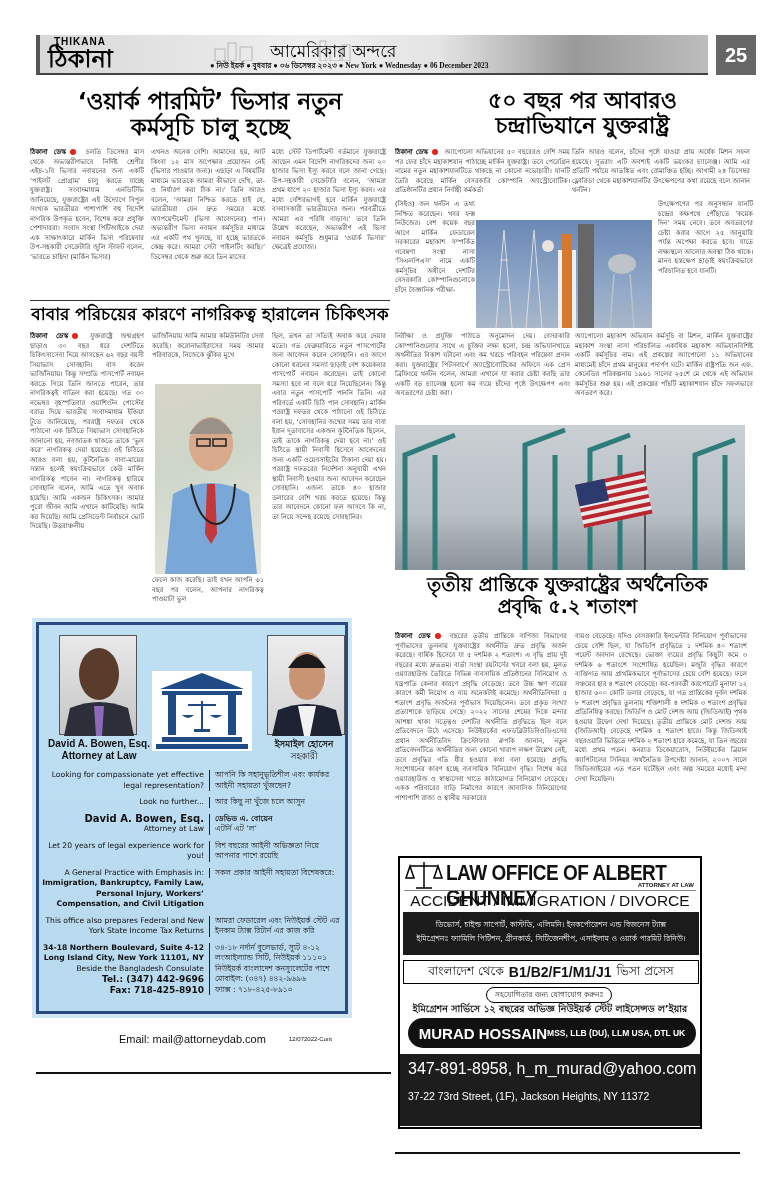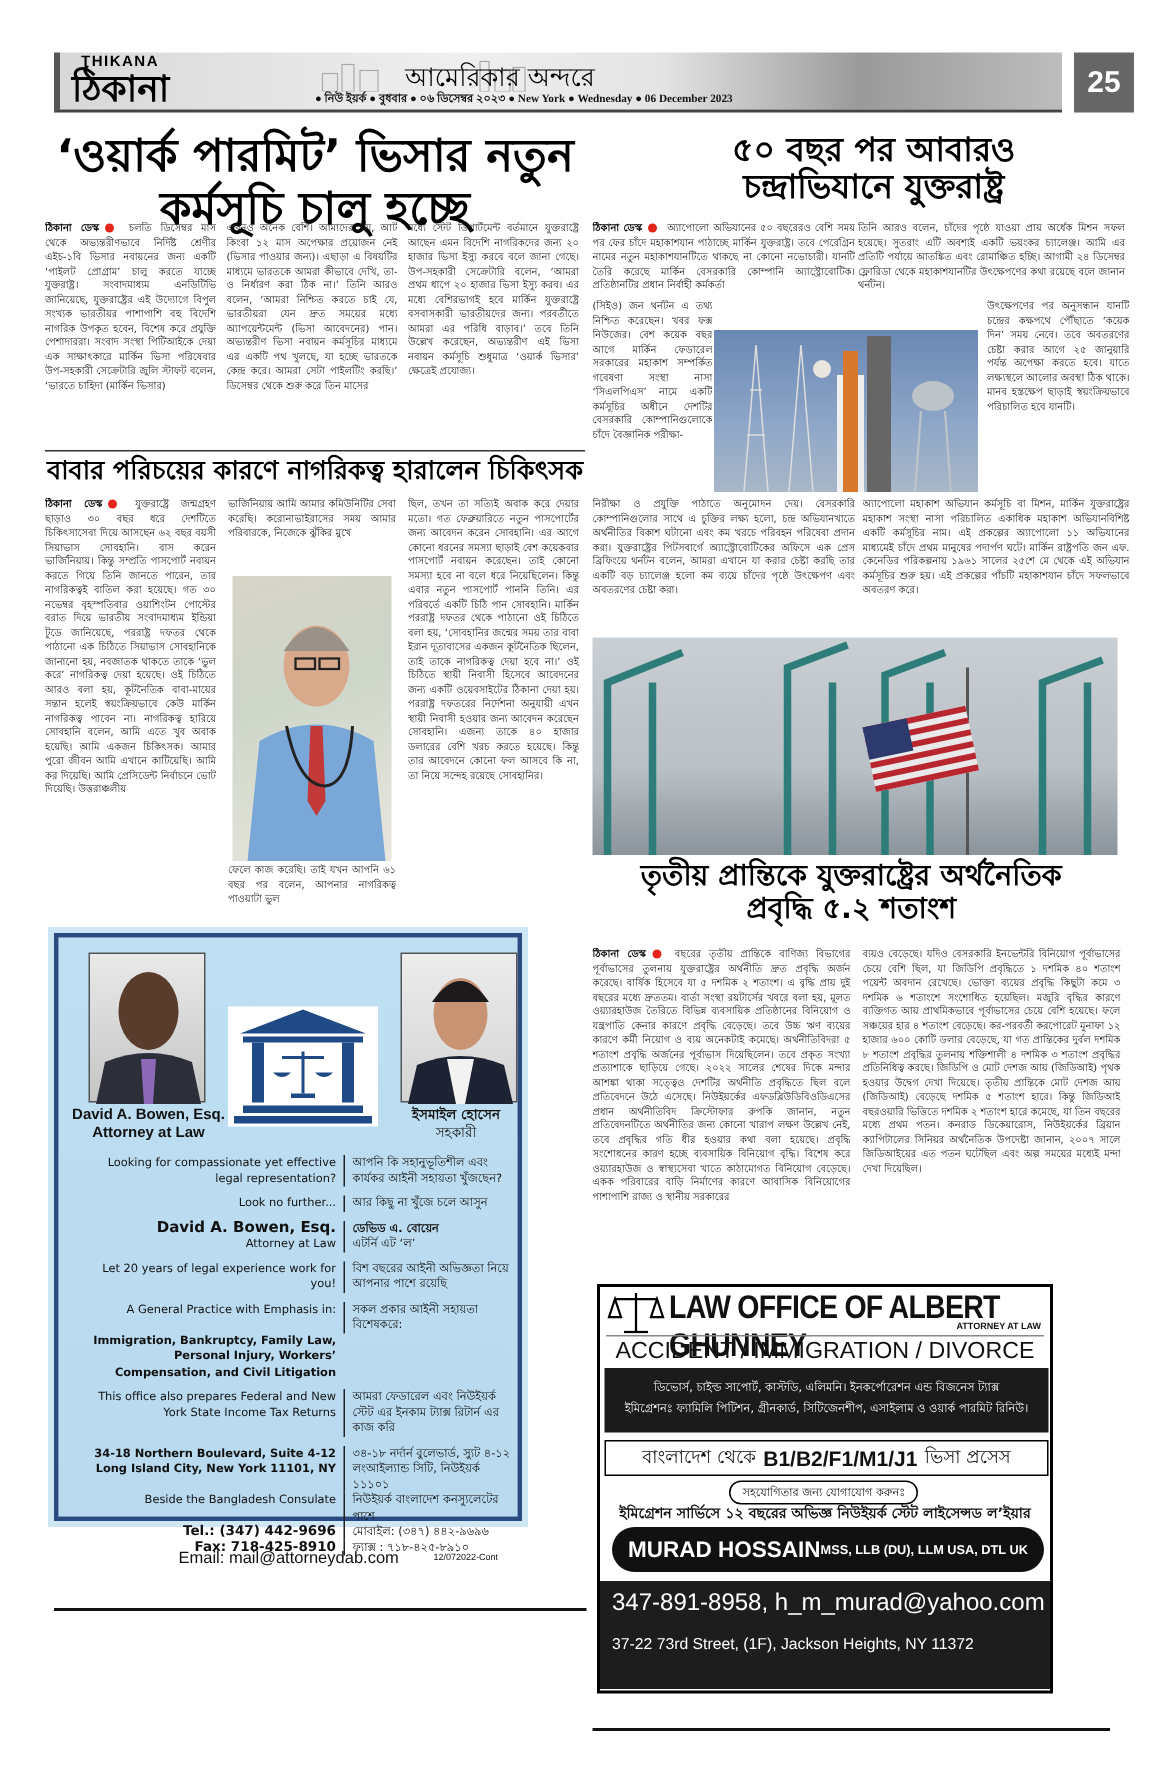--- a/index.html
+++ b/index.html
@@ -15,21 +15,21 @@
   #page-num { left: 716px; top: 35px; width: 40px; height: 40px; background: #666; color: #fff; font: bold 20px "Liberation Sans", sans-serif; display: flex; align-items: center; justify-content: center; }
 
   .headline { font-family: "DejaVu Sans", sans-serif; font-weight: bold; text-align: center; color: #000; line-height: 1.15; }
   .body-col { font-size: 6.6px; line-height: 9.5px; text-align: justify; color: #222; overflow: hidden; }
   .byline { font-weight: bold; color: #000; }
   .dot { display: inline-block; width: 6px; height: 6px; border-radius: 50%; background: #e3251b; margin: 0 4px; vertical-align: middle; }
   .photo { background: #9bb; overflow: hidden; }
 
   
   #ad-bowen { left: 36px; top: 622px; width: 312px; height: 392px; background: linear-gradient(180deg,#bfe0f3 0%,#b8d9ee 100%); border: 3px solid #2a4a82; box-shadow: 0 0 0 4px #cfe6f4; }
-  .ad-row { display: flex; font-size: 7.6px; line-height: 10.5px; margin-left: 20px; }
+  .ad-row { display: flex; font-size: 7.6px; line-height: 10.5px; }
   .ad-row .l { width: 170px; text-align: right; padding-right: 5px; color: #111; }
   .ad-row .r { flex: 1; padding-left: 5px; border-left: 1px solid #222; color: #111; }
 
   
   #ad-ghunney { left: 398px; top: 856px; width: 304px; height: 273px; border: 2px solid #000; background: #fff; }
 </style>
 </head>
 <body>
 
 <div id="masthead" class="abs">
@@ -43,21 +43,21 @@
       <rect x="110" y="4" width="6" height="20"></rect>
         <rect x="120" y="10" width="10" height="14"></rect>
         <rect x="132" y="8" width="8" height="16"></rect>
     </g>
   </svg>
   <div id="section-title" class="abs">আমেরিকার অন্দরে</div>
   <div id="dateline" class="abs">● নিউ ইয়র্ক ● বুধবার ● ০৬ ডিসেম্বর ২০২৩ ● New York ● Wednesday ● 06 December 2023</div>
 </div>
 <div id="page-num" class="abs">25</div>
 
-<div class="abs headline" style="left:30px;top:88px;width:360px;font-size:30px;">
+<div class="abs headline" style="left:30px;top:88px;width:360px;font-size:23px;">
   <div>‘ওয়ার্ক পারমিট’ ভিসার নতুন</div>
   <div>কর্মসূচি চালু হচ্ছে</div>
 </div>
 <div class="abs body-col" style="left:30px;top:148px;width:114px;height:150px;">
   <span class="byline">ঠিকানা ডেস্ক</span><span class="dot"></span>
   <span>চলতি ডিসেম্বর মাস থেকে অভ্যন্তরীণভাবে নির্দিষ্ট শ্রেণীর এইচ-১বি ভিসার নবায়নের জন্য একটি ‘পাইলট প্রোগ্রাম’ চালু করতে যাচ্ছে যুক্তরাষ্ট্র। সংবাদমাধ্যম এনডিটিভি জানিয়েছে, যুক্তরাষ্ট্রের এই উদ্যোগে বিপুল সংখ্যক ভারতীয়র পাশাপাশি বহু বিদেশি নাগরিক উপকৃত হবেন, বিশেষ করে প্রযুক্তি পেশাদাররা। সংবাদ সংস্থা পিটিআইকে দেয়া এক সাক্ষাৎকারে মার্কিন ভিসা পরিষেবার উপ-সহকারী সেক্রেটারি জুলি স্টাফট বলেন, ‘ভারতে চাহিদা (মার্কিন ভিসার)</span>
 </div>
 <div class="abs body-col" style="left:151px;top:148px;width:114px;height:150px;">
   <span>এখনও অনেক বেশি। আমাদের ছয়, আট কিংবা ১২ মাস অপেক্ষার প্রয়োজন নেই (ভিসার পাওয়ার জন্য)। এছাড়া এ বিষয়টির মাধ্যমে ভারতকে আমরা কীভাবে দেখি, তা-ও নির্ধারণ করা ঠিক না।’ তিনি আরও বলেন, ‘আমরা নিশ্চিত করতে চাই যে, ভারতীয়রা যেন দ্রুত সময়ের মধ্যে অ্যাপয়েন্টমেন্ট (ভিসা আবেদনের) পান। অভ্যন্তরীণ ভিসা নবায়ন কর্মসূচির মাধ্যমে এর একটি পথ খুলছে, যা হচ্ছে ভারতকে কেন্দ্র করে। আমরা সেটা পাইলটিং করছি।’ ডিসেম্বর থেকে শুরু করে তিন মাসের</span>
 </div>

